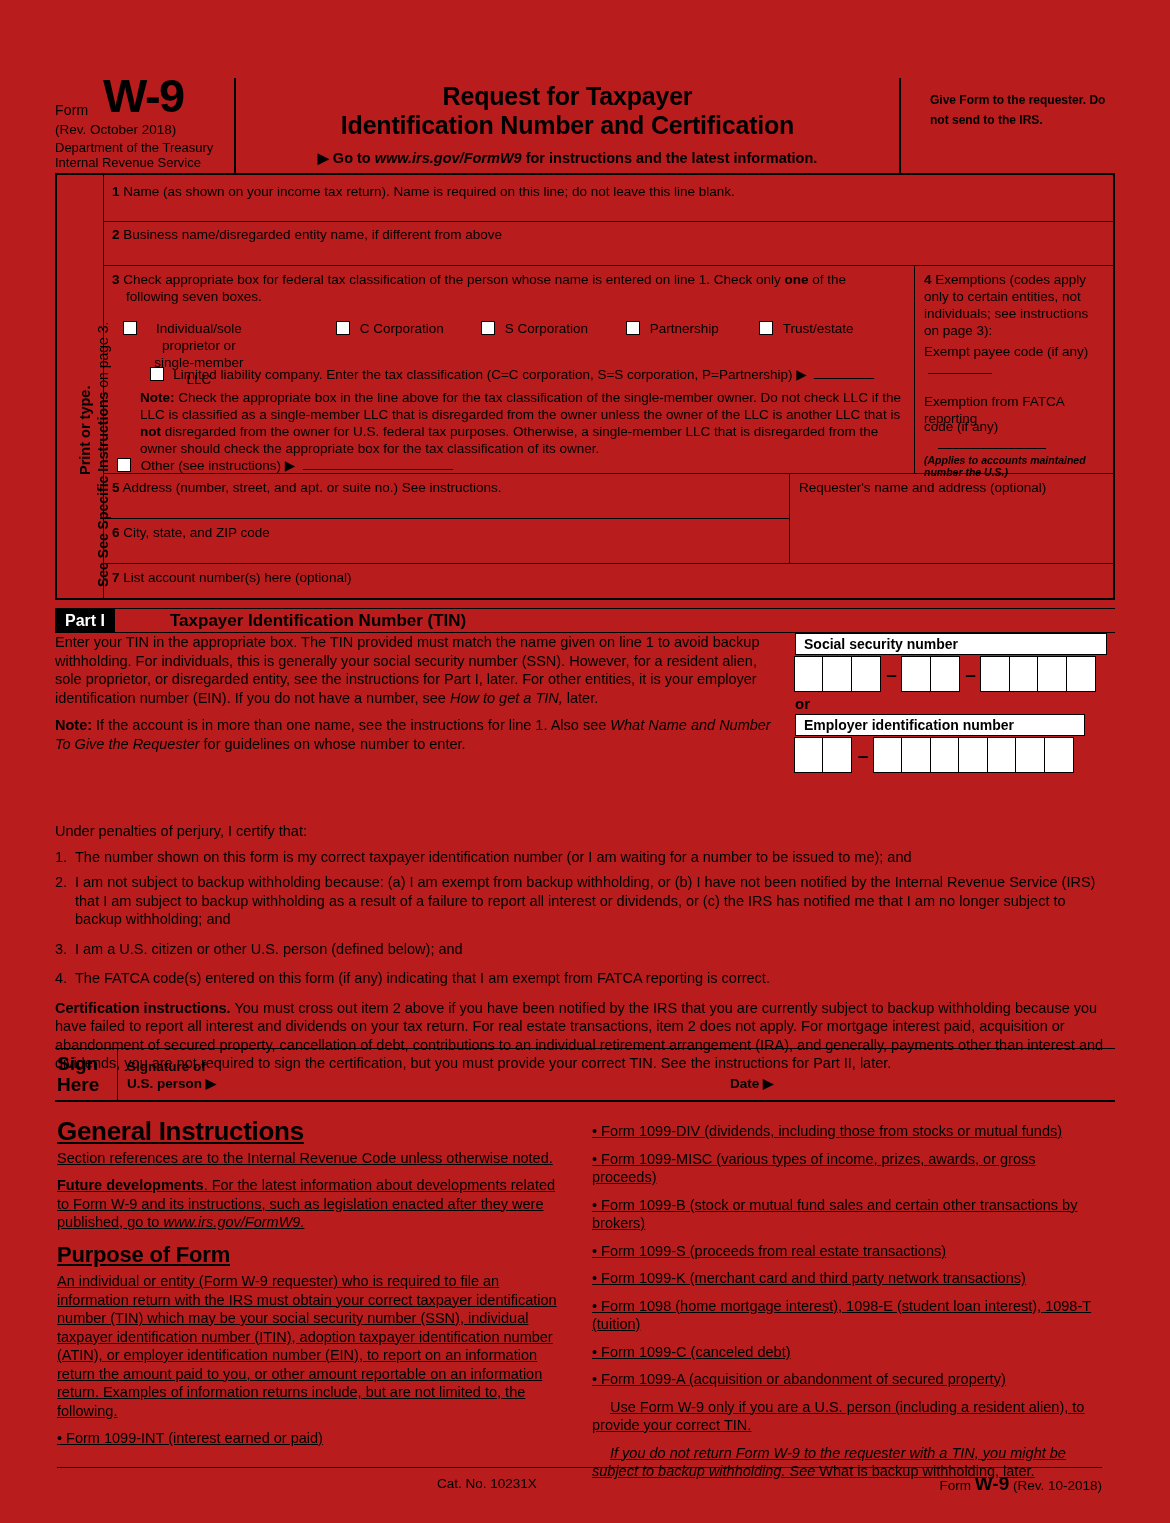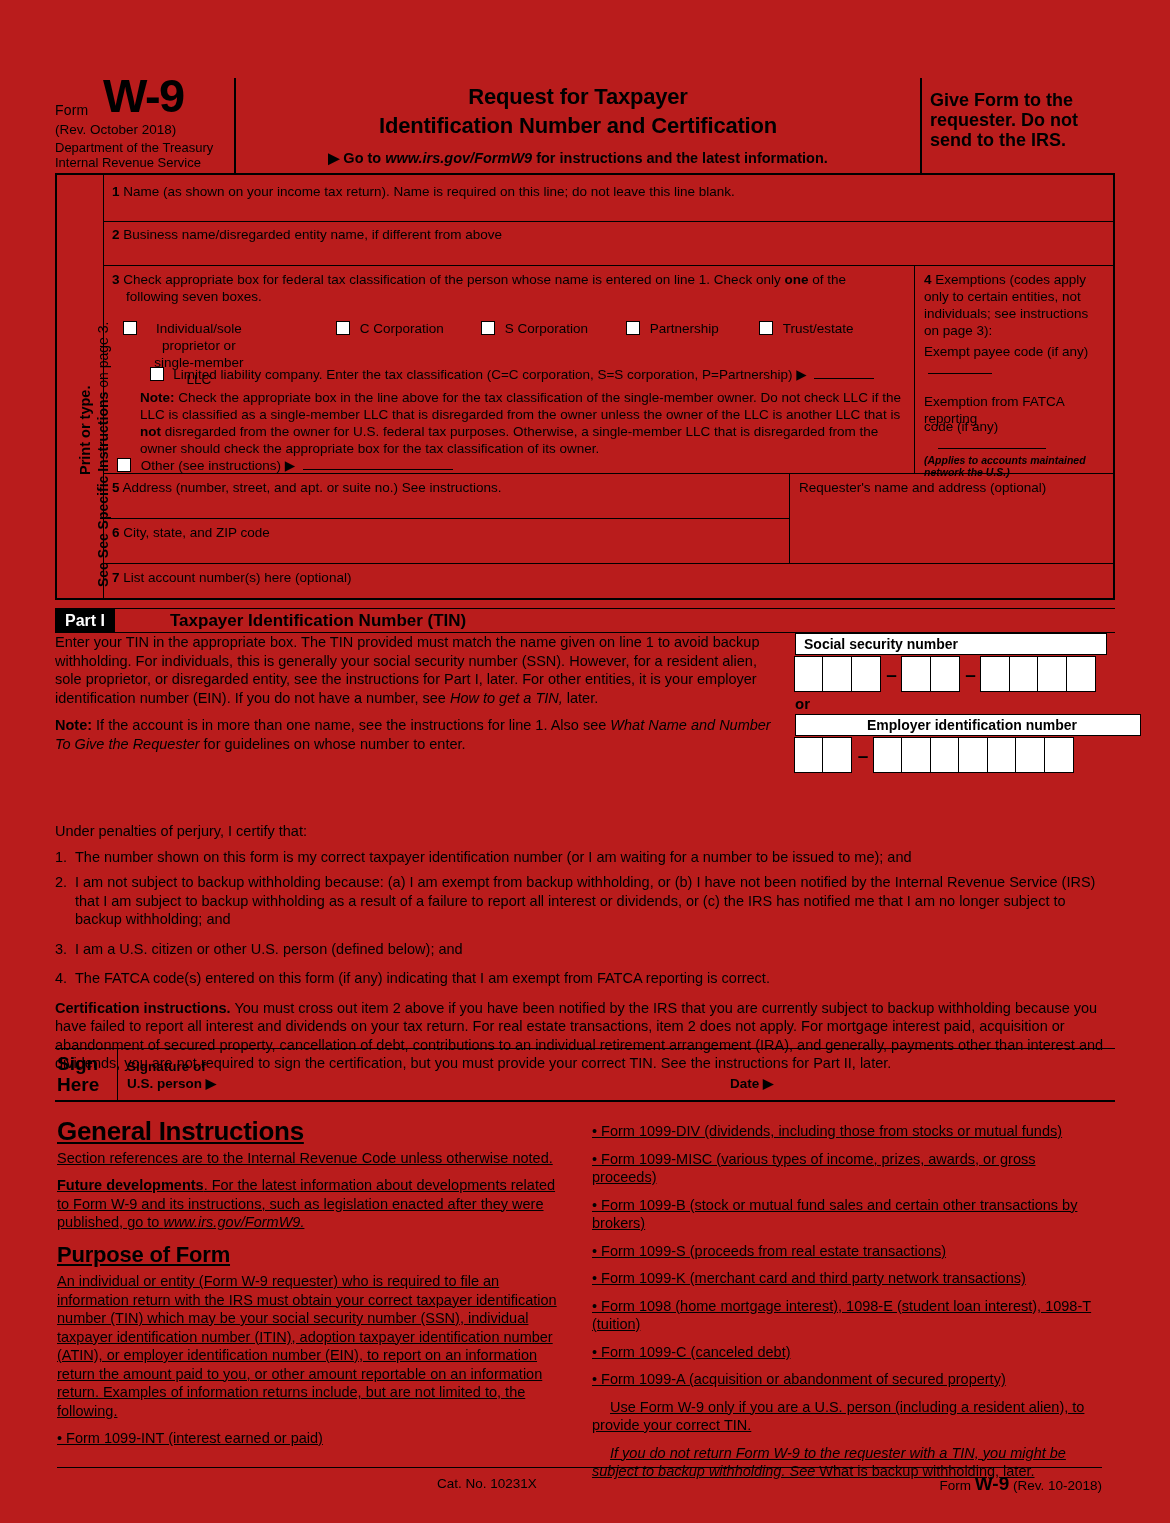--- a/index.html
+++ b/index.html
@@ -64,37 +64,37 @@
     top: 62px;
     font-size: 13px;
     line-height: 15px;
   }
   .hdr-center {
     flex: 1;
     text-align: center;
     padding-top: 4px;
   }
   .hdr-title {
-    font-size: 22px;
+    font-size: 25px;
     font-weight: bold;
     line-height: 29px;
     letter-spacing: -0.2px;
   }
   .hdr-goto {
     margin-top: 10px;
     font-size: 14.5px;
     font-weight: bold;
   }
   .hdr-goto .url { font-style: italic; }
   .hdr-right {
     width: 185px;
     border-left: 2px solid #000;
-    padding-left: 8px;
+    padding-left: 29px;
     padding-top: 12px;
-    font-size: 18px;
+    font-size: 12px;
     font-weight: bold;
     line-height: 20px;
   }
 
   
   .formbox {
     position: absolute;
     left: 55px;
     top: 173px;
     width: 1060px;
@@ -390,21 +390,21 @@
       </div>
       <div class="fcap" style="left:820px; top:168px;">
         <span>Exempt payee code (if any)</span>
         <span class="uline" style="width:64px; height:13px; margin-left:4px;"></span>
       </div>
       <div class="fcap" style="left:820px; top:218px;">Exemption from FATCA reporting</div>
       <div class="fcap" style="left:820px; top:243px;">
         <span>code (if any)</span>
         <span class="uline" style="width:108px; height:13px; margin-left:14px;"></span>
       </div>
-      <div style="position:absolute; left:820px; top:279px; font-size:10.5px; font-style:italic; font-weight:bold;">(Applies to accounts maintained network the U.S.)</div>
+      <div style="position:absolute; left:820px; top:279px; font-size:10.5px; font-style:italic; font-weight:bold;">(Applies to accounts maintained number the U.S.)</div>
 
       <div class="hline" style="top:298px;"></div>
 
       <div class="vline" style="left:685px; top:298px; height:90px;"></div>
       <div class="fcap" style="left:8px; top:304px;">
         <span class="fnum">5</span>
         <span>Address (number, street, and apt. or suite no.) See instructions.</span>
       </div>
       <div style="position:absolute; left:8px; top:324px; width:660px; height:18px;"></div>
       <div class="fcap" style="left:695px; top:304px;">Requester's name and address (optional)</div>
@@ -448,21 +448,21 @@
         <div class="dash">–</div>
         <div class="cell"></div>
         <div class="cell"></div>
         <div class="dash">–</div>
         <div class="cell"></div>
         <div class="cell"></div>
         <div class="cell"></div>
         <div class="cell"></div>
       </div>
       <div class="or-word">or</div>
-      <div class="tin-label" style="width:346px;text-align:center;">Employer identification number</div>
+      <div class="tin-label" style="width:290px;">Employer identification number</div>
       <div class="cellrow">
         <div class="cell"></div>
         <div class="cell"></div>
         <div class="dash">–</div>
         <div class="cell"></div>
         <div class="cell"></div>
         <div class="cell"></div>
         <div class="cell"></div>
         <div class="cell"></div>
         <div class="cell"></div>

